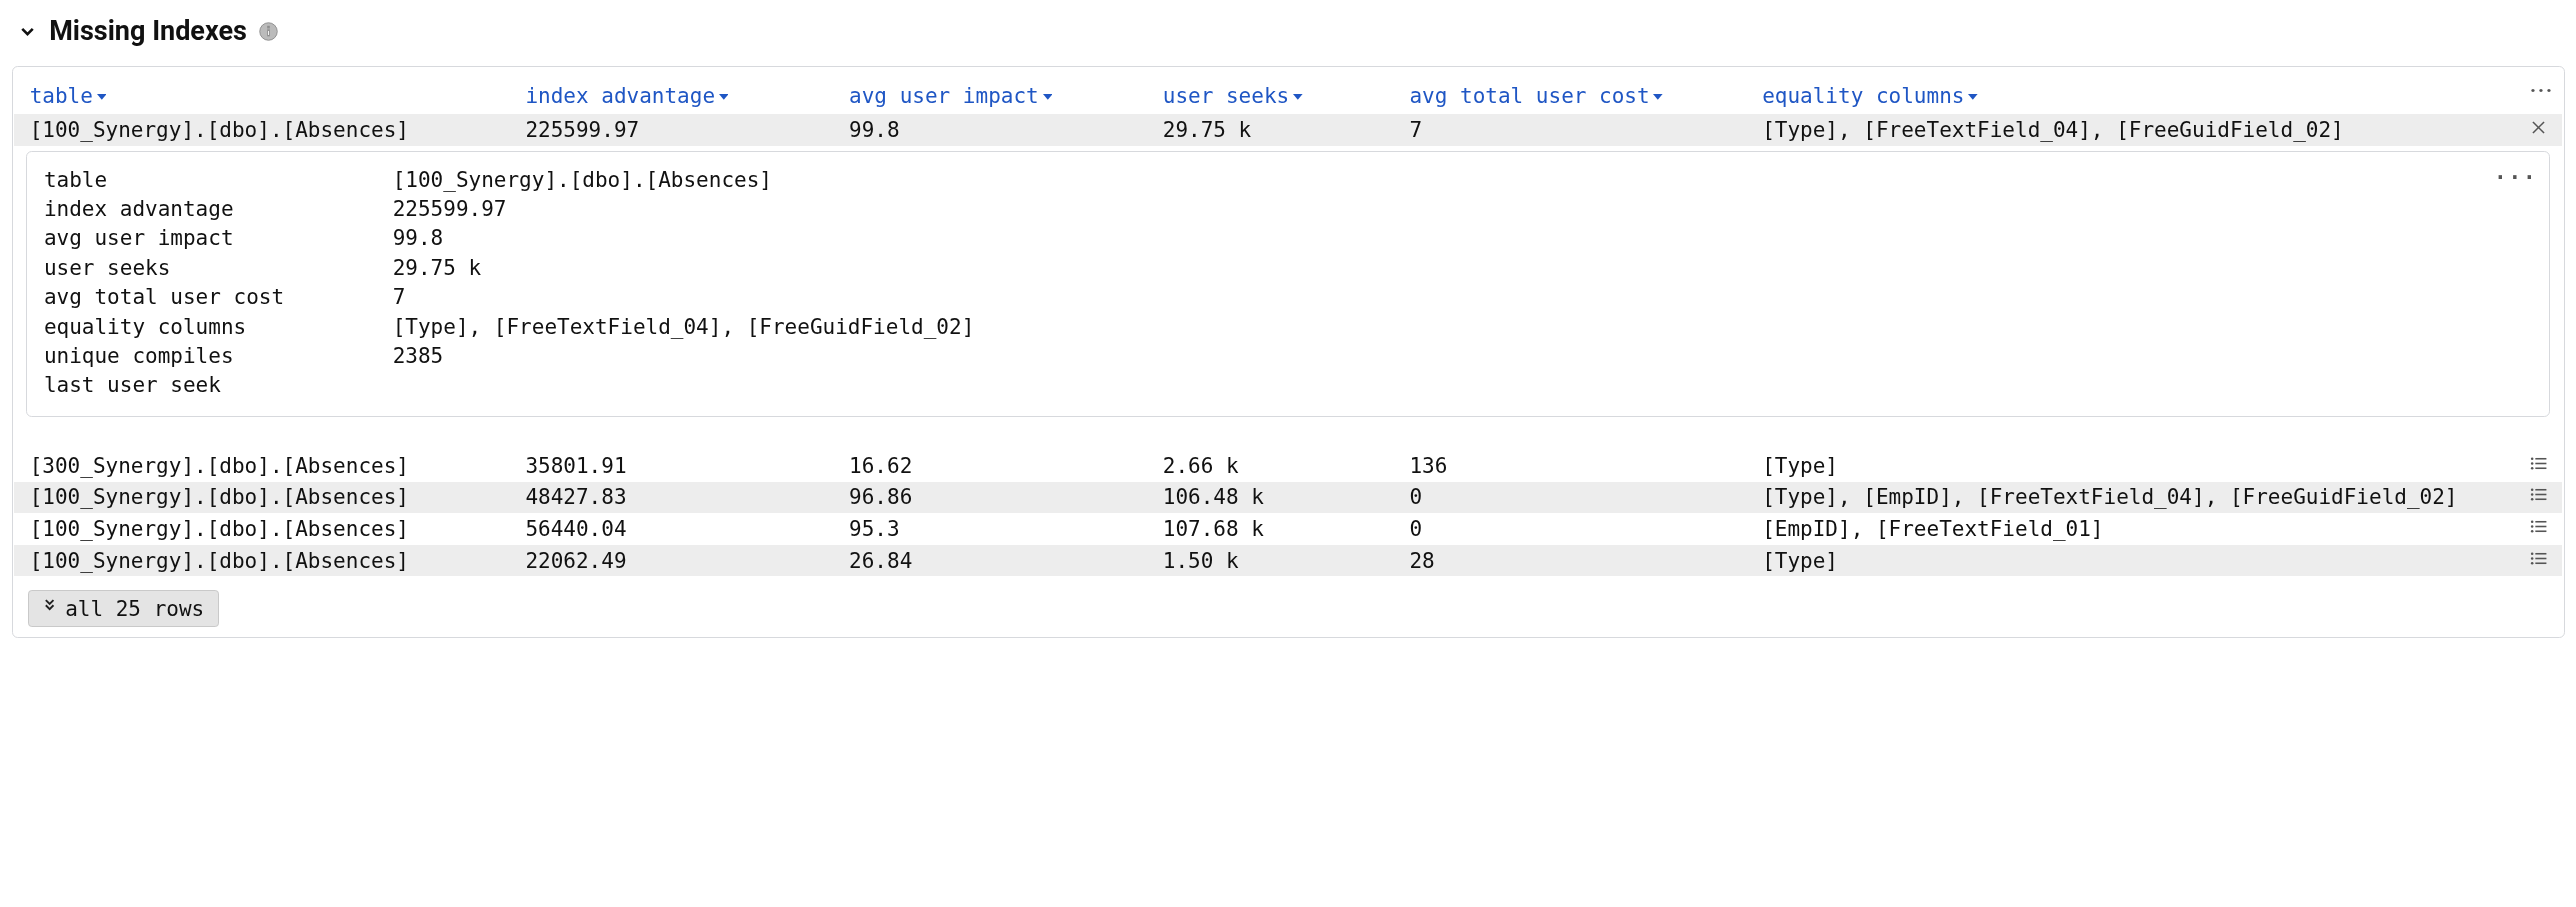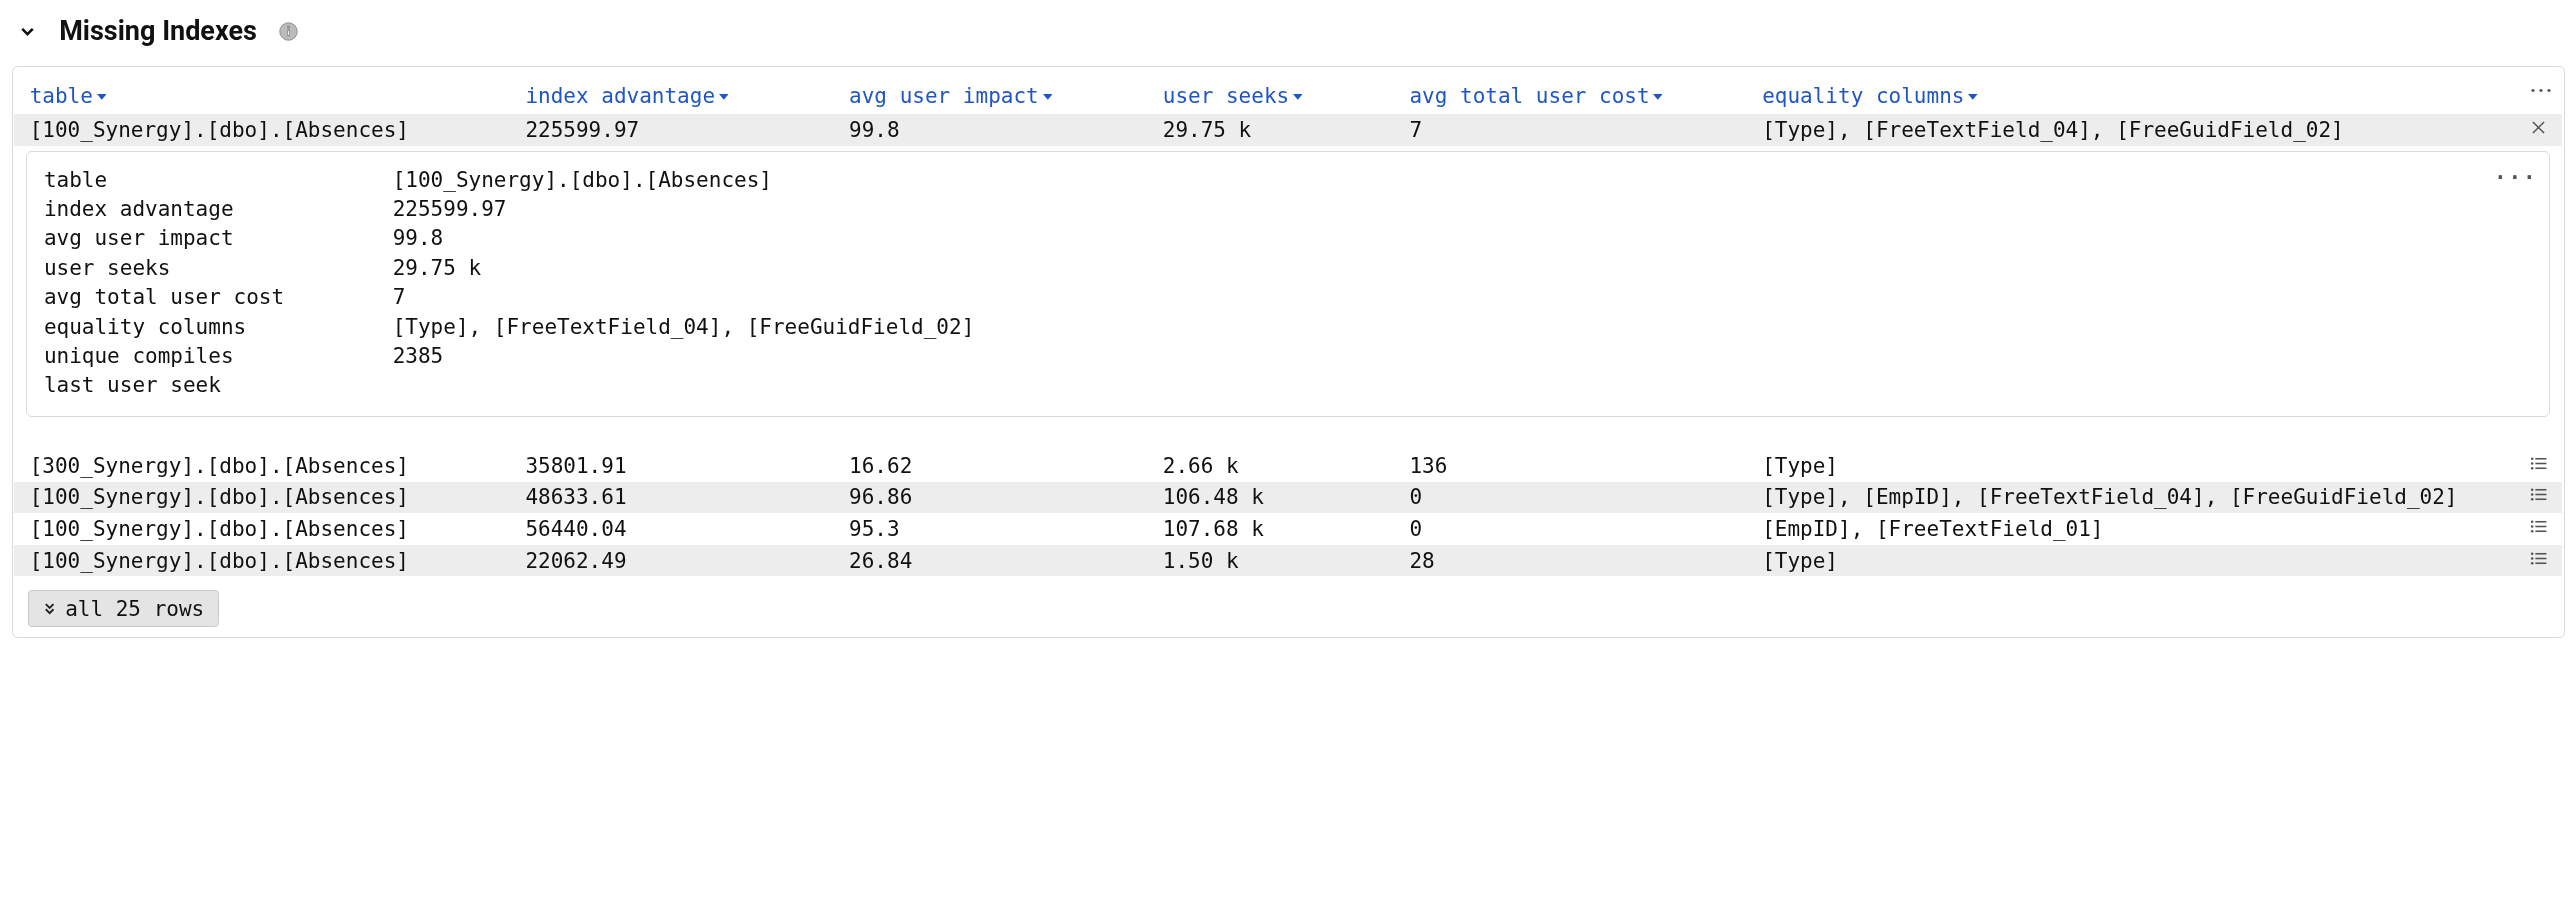--- a/index.html
+++ b/index.html
@@ -1,18 +1,18 @@
 <!DOCTYPE html>
 <html><head>
 <meta charset="utf-8">
 <style>
 html,body{margin:0;padding:0;background:#fff;font-family:-apple-system,BlinkMacSystemFont,"Segoe UI",Roboto,Helvetica,Arial,sans-serif;color:#111;font-size:21px;}
 .mono{font-family:ui-monospace,SFMono-Regular,Menlo,Consolas,monospace;}
 .wrap{padding:15.3px 11.5px;}
-.header-row{display:flex;align-items:center;gap:21px;margin-bottom:19px;padding-left:5.7px;}
+.header-row{display:flex;align-items:center;gap:11px;margin-bottom:19px;padding-left:5.7px;}
 .header-title{font-weight:700;font-size:27px;}
 .chev{width:21px;height:21px;stroke:#111;stroke-width:3;fill:none;cursor:pointer;}
 .info-icon{width:21px;height:21px;stroke:#888;fill:#888;cursor:pointer;}
 .panel{border:1px solid #d7d9dd;border-radius:5.7px;padding:0 1.9px 9.6px 1.9px;position:relative;}
 .kebab{position:absolute;top:5.7px;right:9.6px;color:#555;letter-spacing:1.9px;cursor:pointer;font-weight:700;}
 .thead{display:flex;align-items:flex-end;padding:17px 15.3px 5.7px 15.3px;gap:7.7px;}
 .th{color:#1f56c4;cursor:pointer;display:flex;align-items:center;gap:3.8px;white-space:nowrap;}
 .caret-svg{width:9.6px;height:9.6px;fill:#1f56c4;}
 .row{display:flex;align-items:center;padding:3.8px 15.3px;gap:7.7px;position:relative;min-height:31px;box-sizing:border-box;}
 .row.stripe{background:#ededed;}
@@ -22,21 +22,21 @@
 .c2{flex:0 0 306px;}
 .c3{flex:0 0 239px;}
 .c4{flex:0 0 345px;}
 .c5{flex:1 1 auto;}
 .row-btn{position:absolute;right:13.4px;top:50%;transform:translateY(-50%);cursor:pointer;color:#555;}
 .detail-box{border:1px solid #d7d9dd;border-radius:5.7px;margin:5.7px 11.5px 33px 11.5px;padding:13.4px 17px 15.3px 17px;position:relative;}
 .detail-box .kebab{top:7.7px;right:11.5px;}
 .kv-row{display:flex;gap:3.8px;line-height:1.4;}
 .kv-row .k{flex:0 0 345px;}
 .kv-row .v{flex:1;}
-.footer-chip{display:inline-flex;align-items:center;gap:7.7px;background:#e4e4e4;border:1px solid #c9c9c9;border-radius:3.8px;padding:5.7px 13.4px;margin:13.4px 0 0 13.4px;cursor:pointer;}
+.footer-chip{display:inline-flex;align-items:flex-start;gap:7.7px;background:#e4e4e4;border:1px solid #c9c9c9;border-radius:3.8px;padding:5.7px 13.4px;margin:13.4px 0 0 13.4px;cursor:pointer;}
 .list-icon{width:19px;height:19px;}
 .list-icon line{stroke:#555;stroke-width:2;}
 .list-icon circle{fill:#555;}
 .close-x{width:19px;height:19px;stroke:#555;stroke-width:2;fill:none;}
 </style>
 </head>
 <body>
 
 <div class="wrap">
   <div class="header-row">
@@ -158,21 +158,21 @@
               <circle cx="4" cy="6" r="1.6"></circle>
               <line x1="8" y1="6" x2="22" y2="6"></line>
               <circle cx="4" cy="12" r="1.6"></circle>
               <line x1="8" y1="12" x2="22" y2="12"></line>
               <circle cx="4" cy="18" r="1.6"></circle>
               <line x1="8" y1="18" x2="22" y2="18"></line>
             </svg></span>
         </div>
         <div class="row mono stripe">
           <span class="cell c0">[100_Synergy].[dbo].[Absences]</span>
-          <span class="cell c1">48633.61</span>
+          <span class="cell c1">48427.83</span>
           <span class="cell c2">96.86</span>
           <span class="cell c3">106.48 k</span>
           <span class="cell c4">0</span>
           <span class="cell c5">[Type], [EmpID], [FreeTextField_04], [FreeGuidField_02]</span>
           <span class="row-btn"><svg class="list-icon" viewBox="0 0 24 24">
               <circle cx="4" cy="6" r="1.6"></circle>
               <line x1="8" y1="6" x2="22" y2="6"></line>
               <circle cx="4" cy="12" r="1.6"></circle>
               <line x1="8" y1="12" x2="22" y2="12"></line>
               <circle cx="4" cy="18" r="1.6"></circle>

